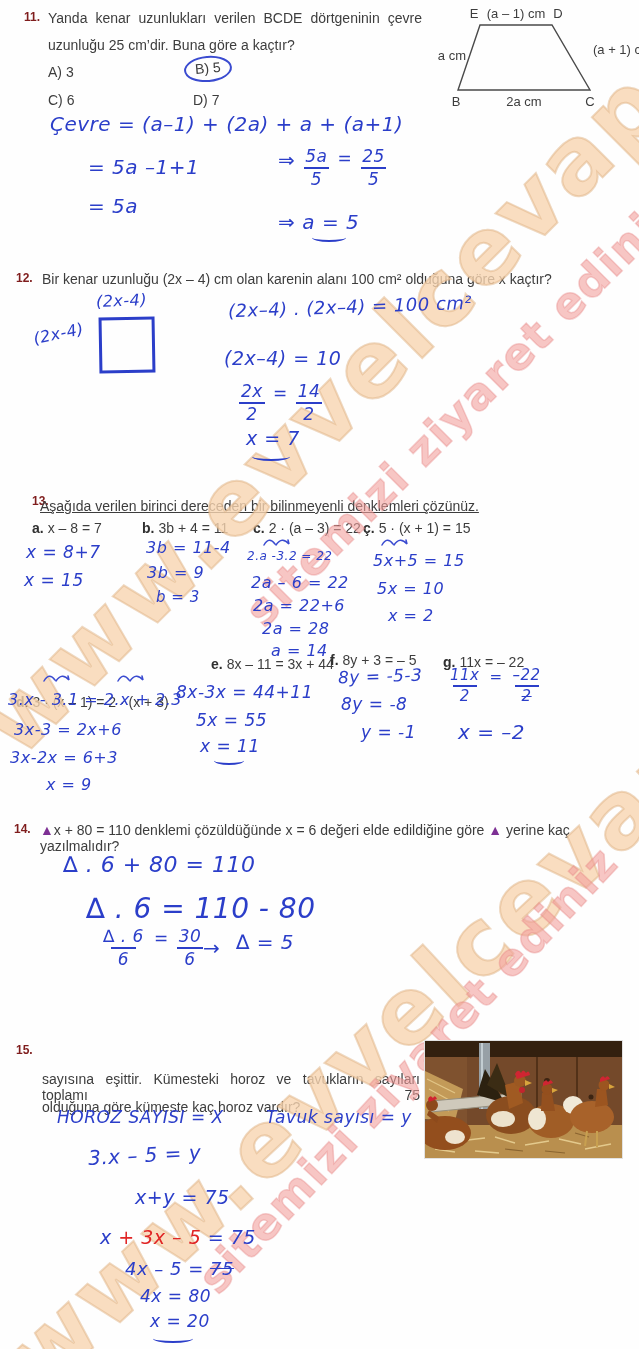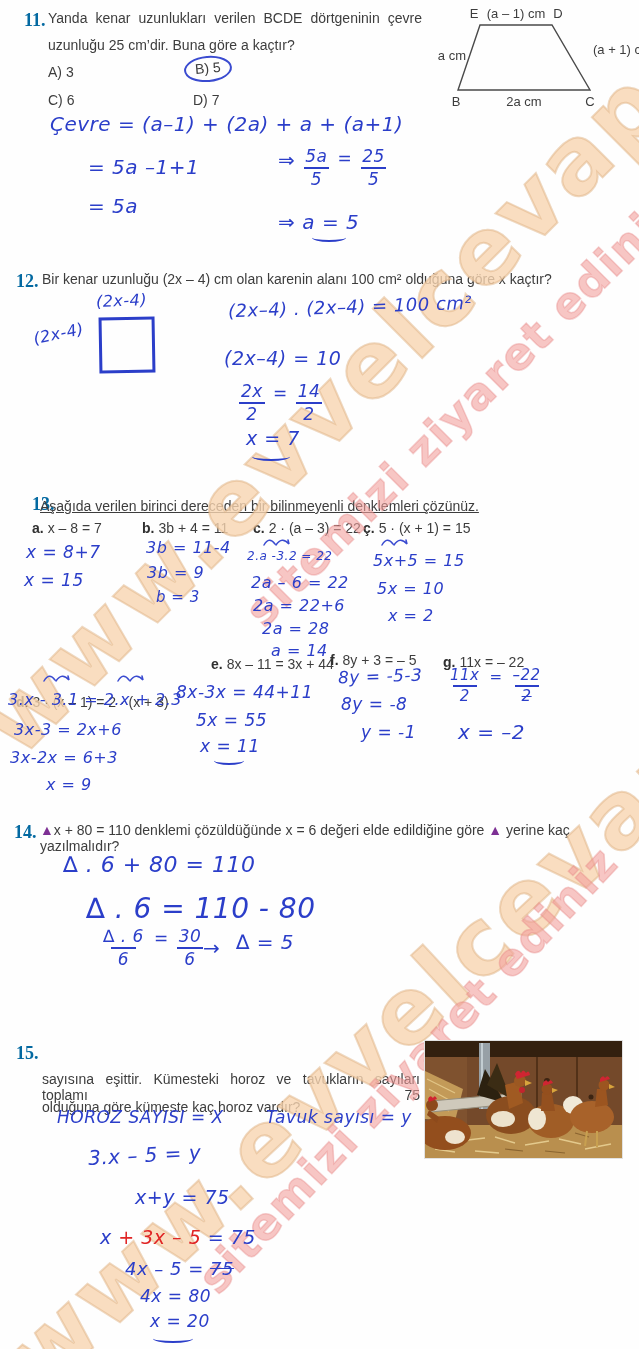--- a/index.html
+++ b/index.html
@@ -1,20 +1,20 @@
 <!DOCTYPE html>
 <html><head>
 <meta charset="utf-8">
 <style>
   html,body{margin:0;padding:0;background:#fff;}
   .page{position:relative;width:639px;height:1349px;background:#fefefe;overflow:hidden;
         font-family:"Liberation Sans",sans-serif;}
   .abs{position:absolute;}
   .printed{font-family:"Liberation Sans",sans-serif;color:#3d3d3d;font-size:14px;z-index:1;}
-  .qnum{color:#0369a1;font-weight:bold;font-size:18px;z-index:1;font-family:Liberation Serif, serif;}
+  .qnum{color:#7f1d1d;font-weight:bold;font-size:12px;z-index:1;}
   .eqlabel{font-weight:bold;color:#2f2f2f;margin-right:4px;}
   .just{text-align:justify;text-align-last:justify;}
   .hw{font-family:"DejaVu Sans",sans-serif;font-style:italic;color:#2b3ec9;
       letter-spacing:0.5px;white-space:nowrap;z-index:3;}
   .hw-red{color:#e02525;}
   .struck{text-decoration:line-through;}
   .hwfrac{display:inline-flex;flex-direction:column;align-items:center;line-height:1.05;}
   .hwfrac .n{padding:0 3px 1px;}
   .hwfrac .d{border-top:2.2px solid currentColor;padding:2px 7px 0;}
   .eqrow{display:inline-flex;align-items:flex-start;gap:7px;}

